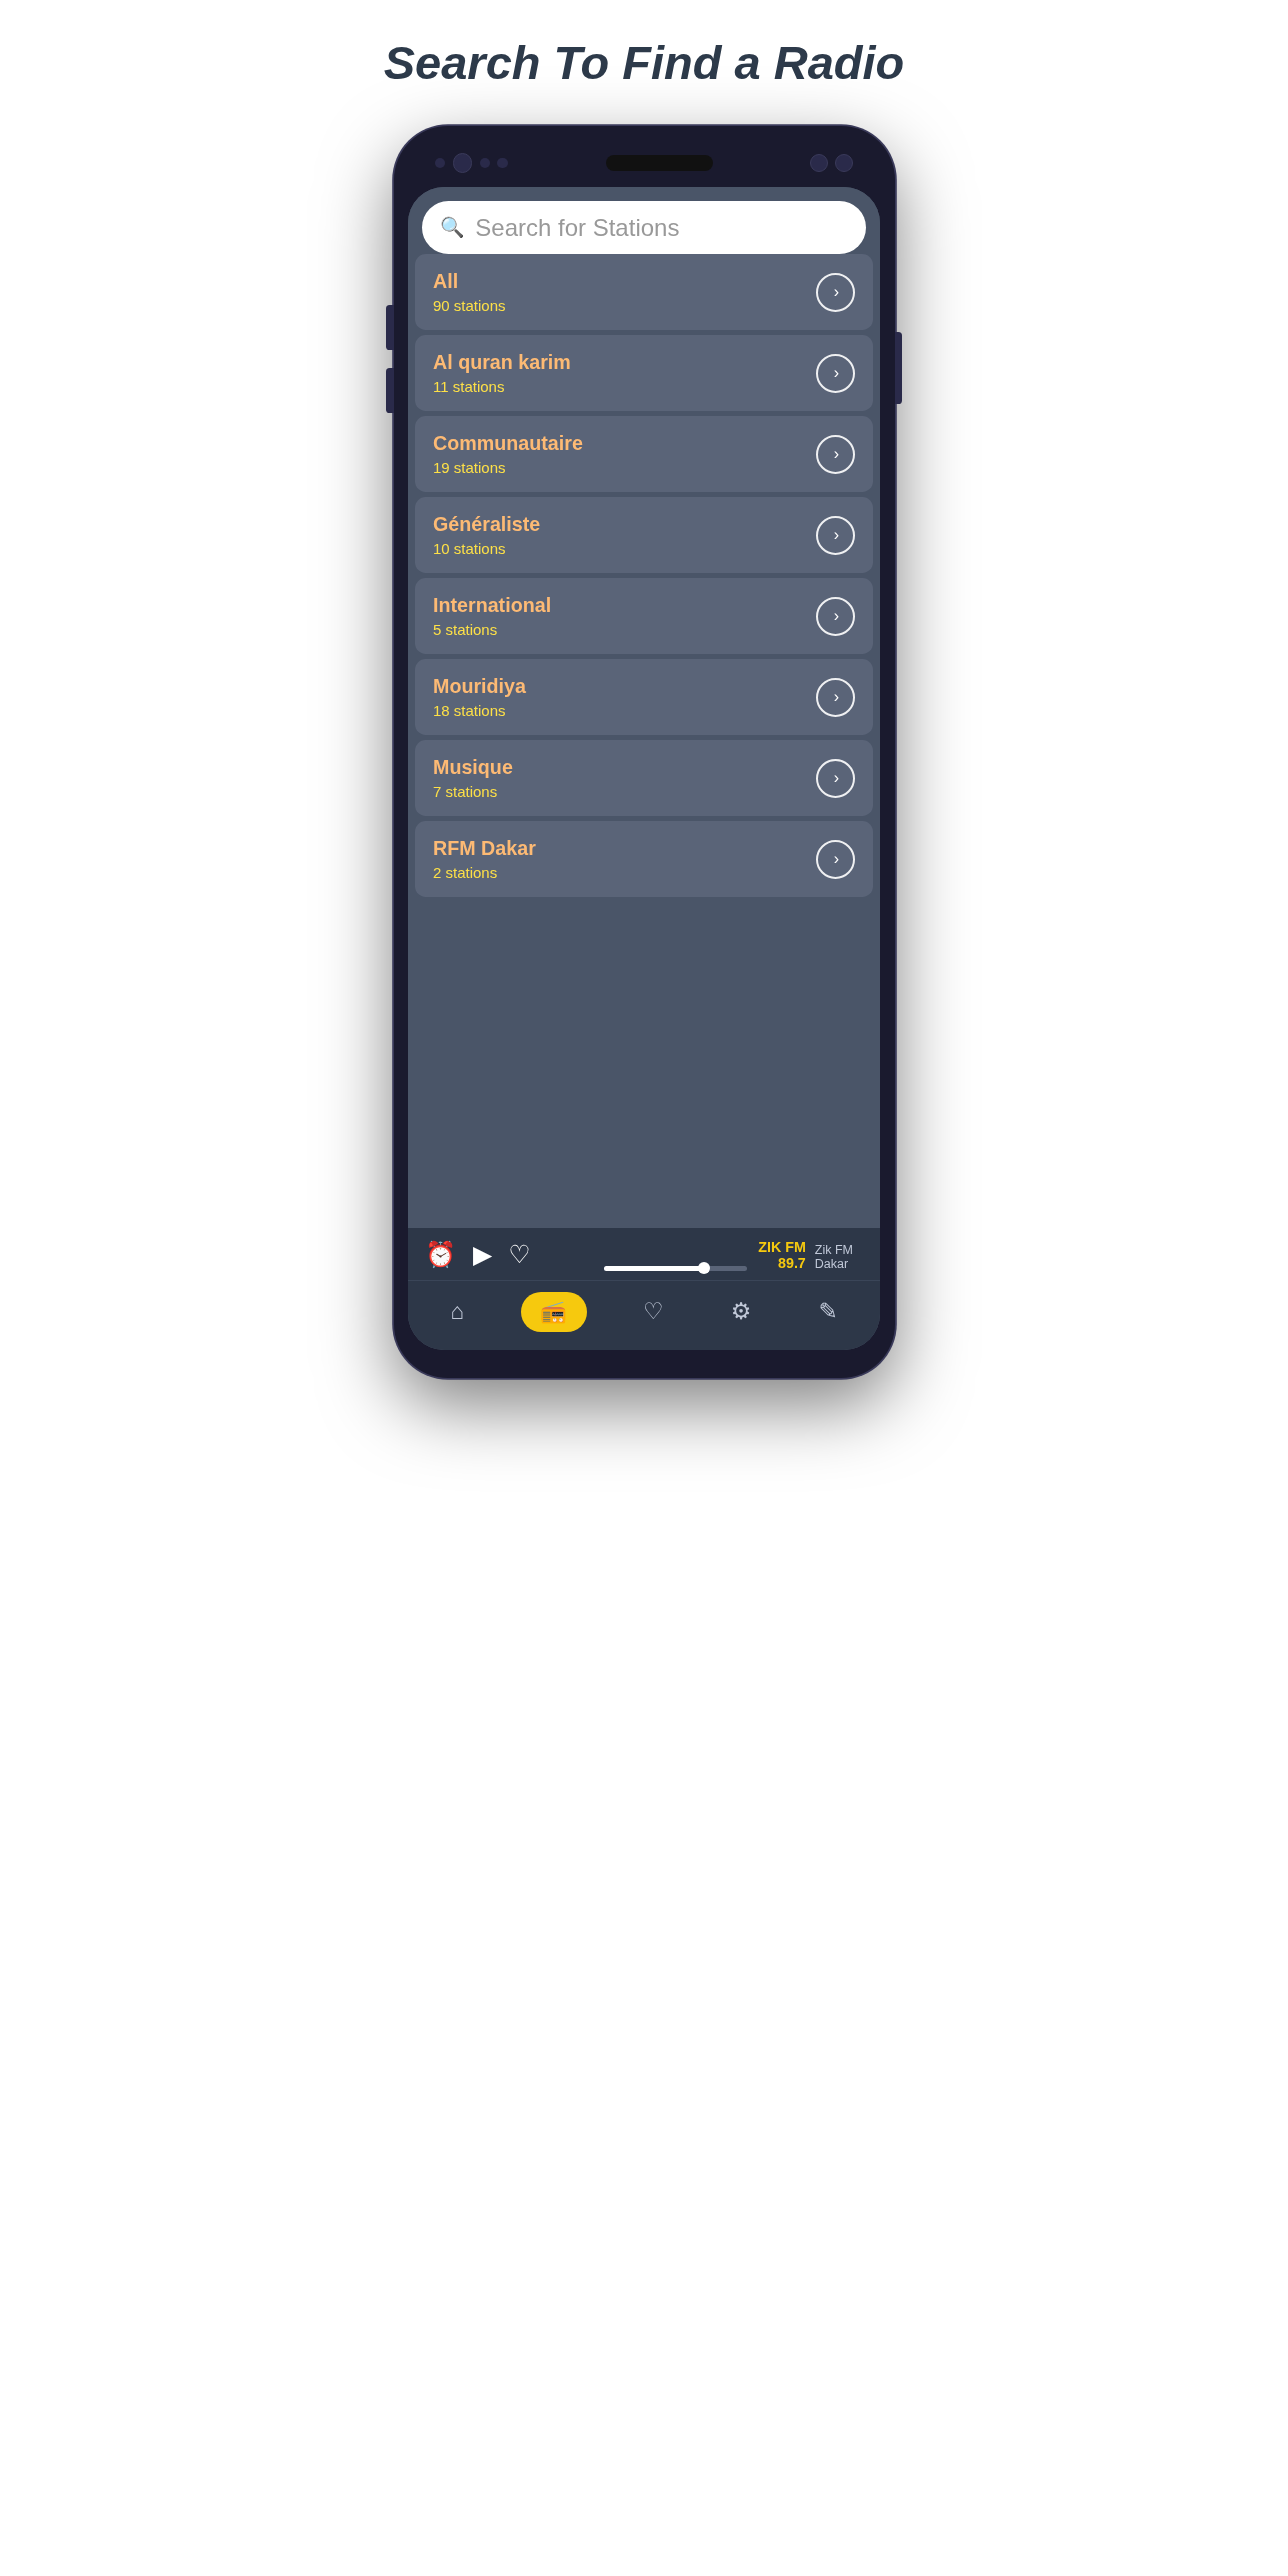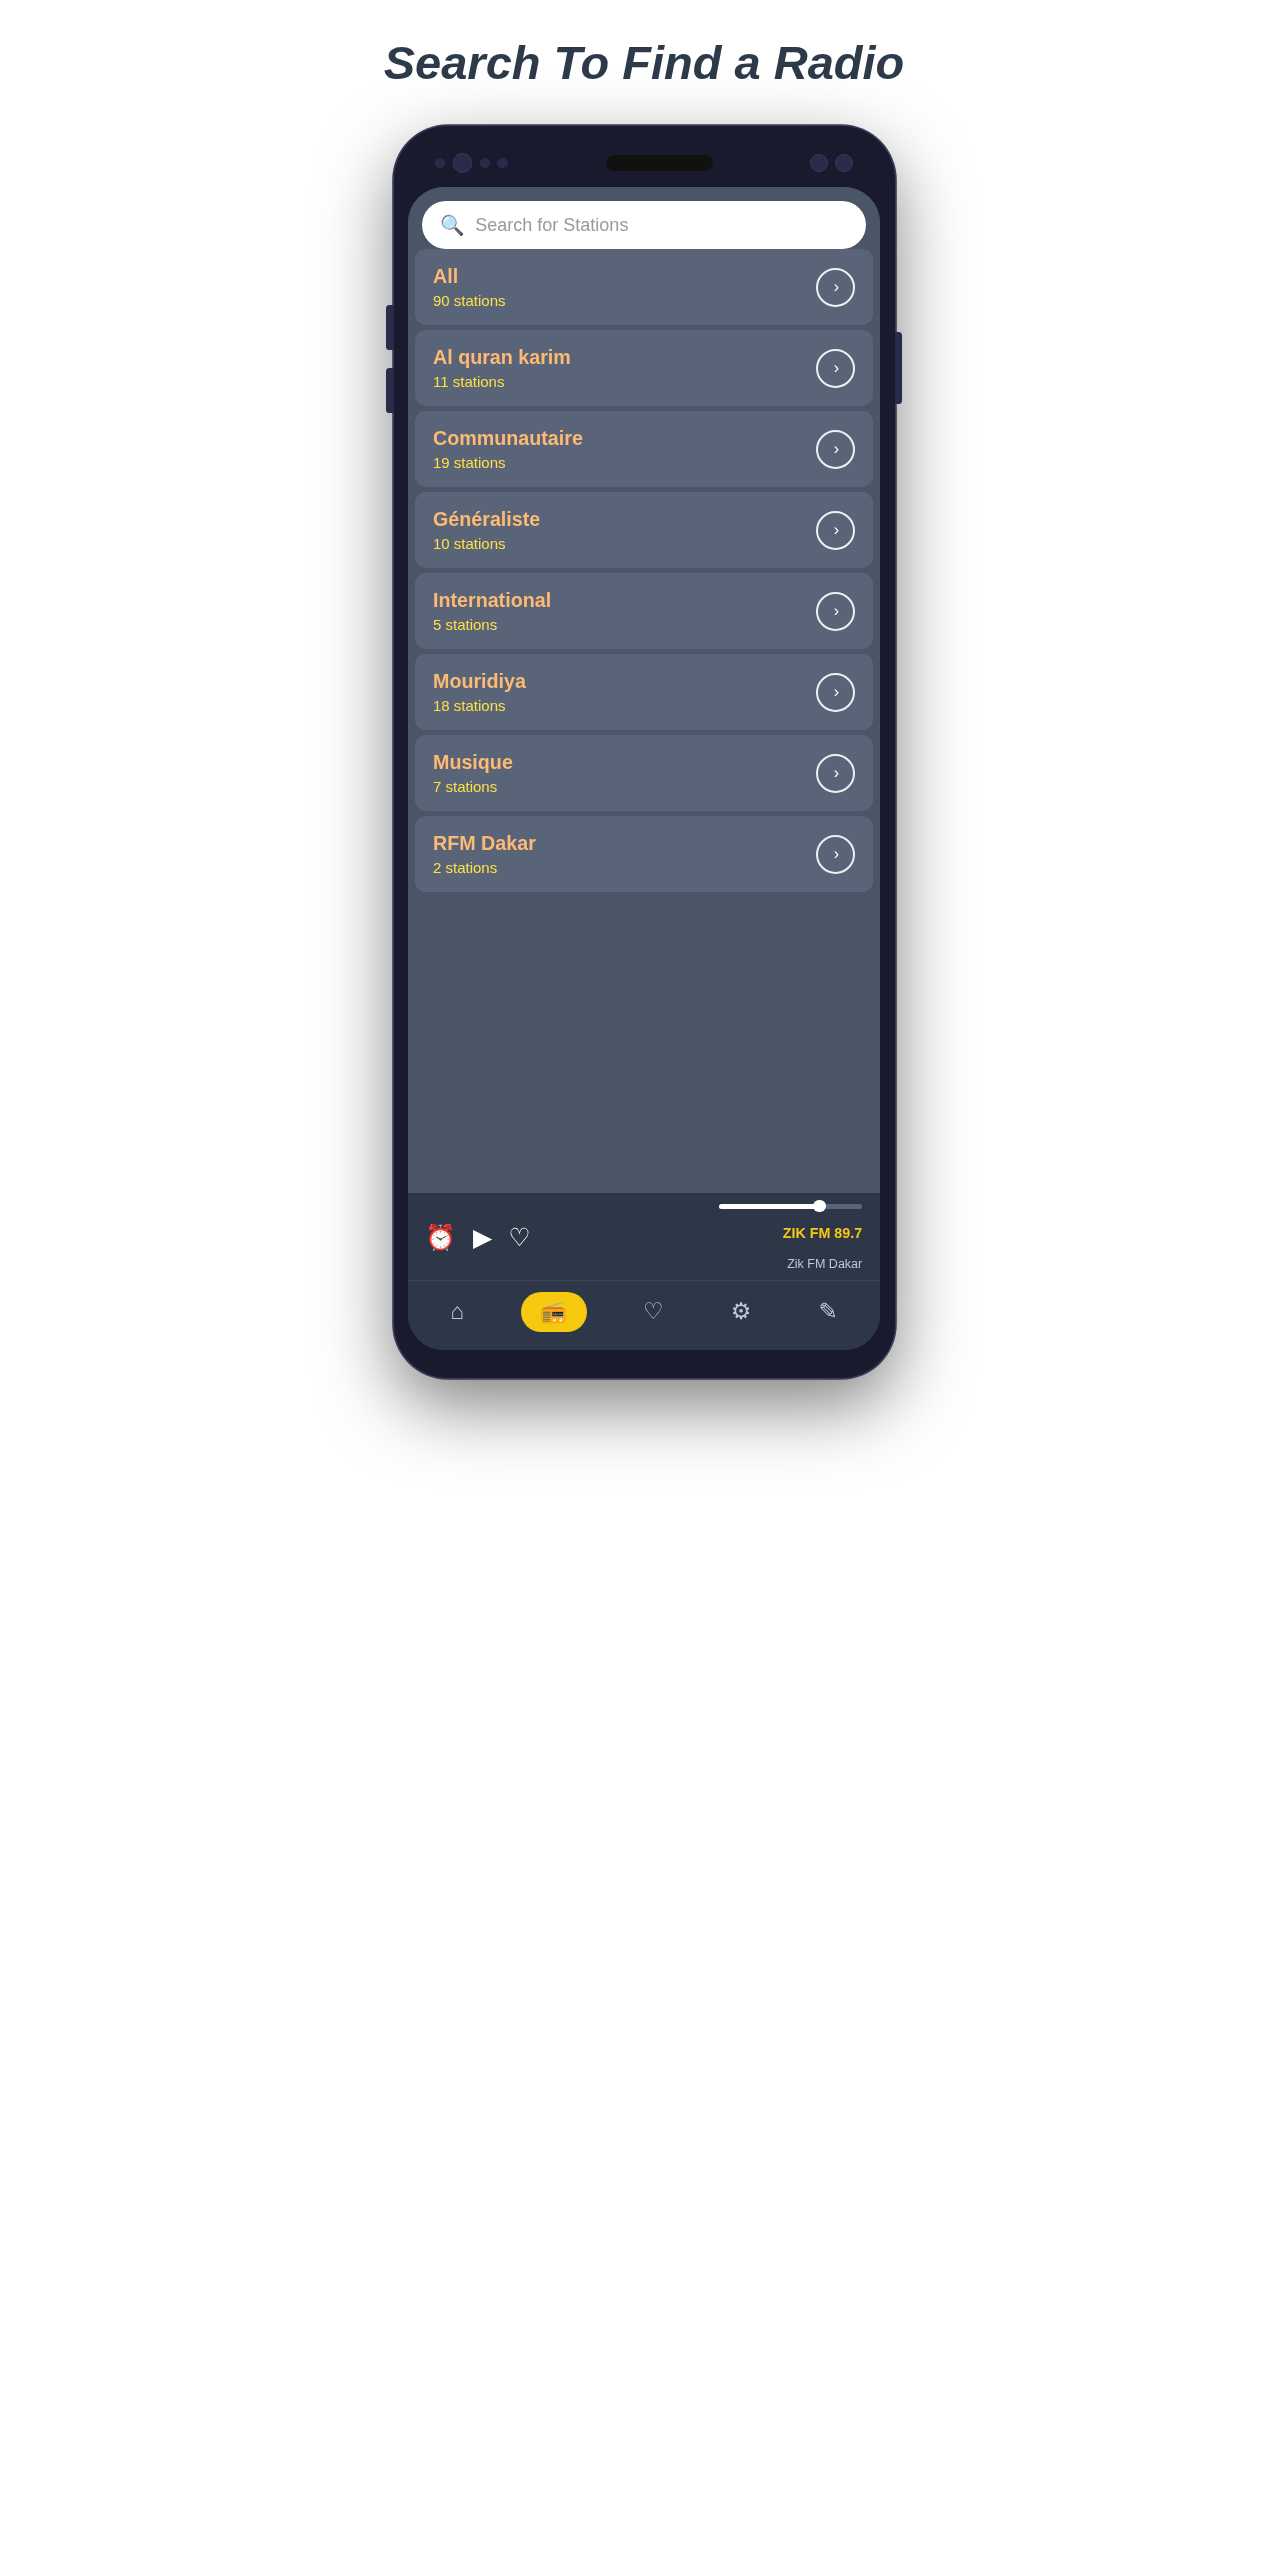--- a/index.html
+++ b/index.html
@@ -113,21 +113,21 @@
       gap: 10.7px;
     }
 
     .search-icon-svg {
       color: #888;
       font-size: 19.7px;
       flex-shrink: 0;
     }
 
     .search-placeholder {
-      font-size: 18px;
+      font-size: 24px;
       color: #999;
     }
 
     
     .choose-label {
       background: #4a5568;
       padding: 14.3px 18px 9px;
       font-size: 18px;
       color: #e0e6f0;
       font-weight: 400;
@@ -204,23 +204,23 @@
     }
 
     .player-icon {
       color: white;
       font-size: 25px;
     }
 
     .player-right {
       flex: 1;
       display: flex;
-      flex-direction: column;
+      flex-direction: row;
       align-items: flex-end;
-      gap: 16px;
+      gap: 9px;
     }
 
     .progress-bar-container {
       width: 100%;
       display: flex;
       align-items: center;
       justify-content: flex-end;
     }
 
     .progress-track {

